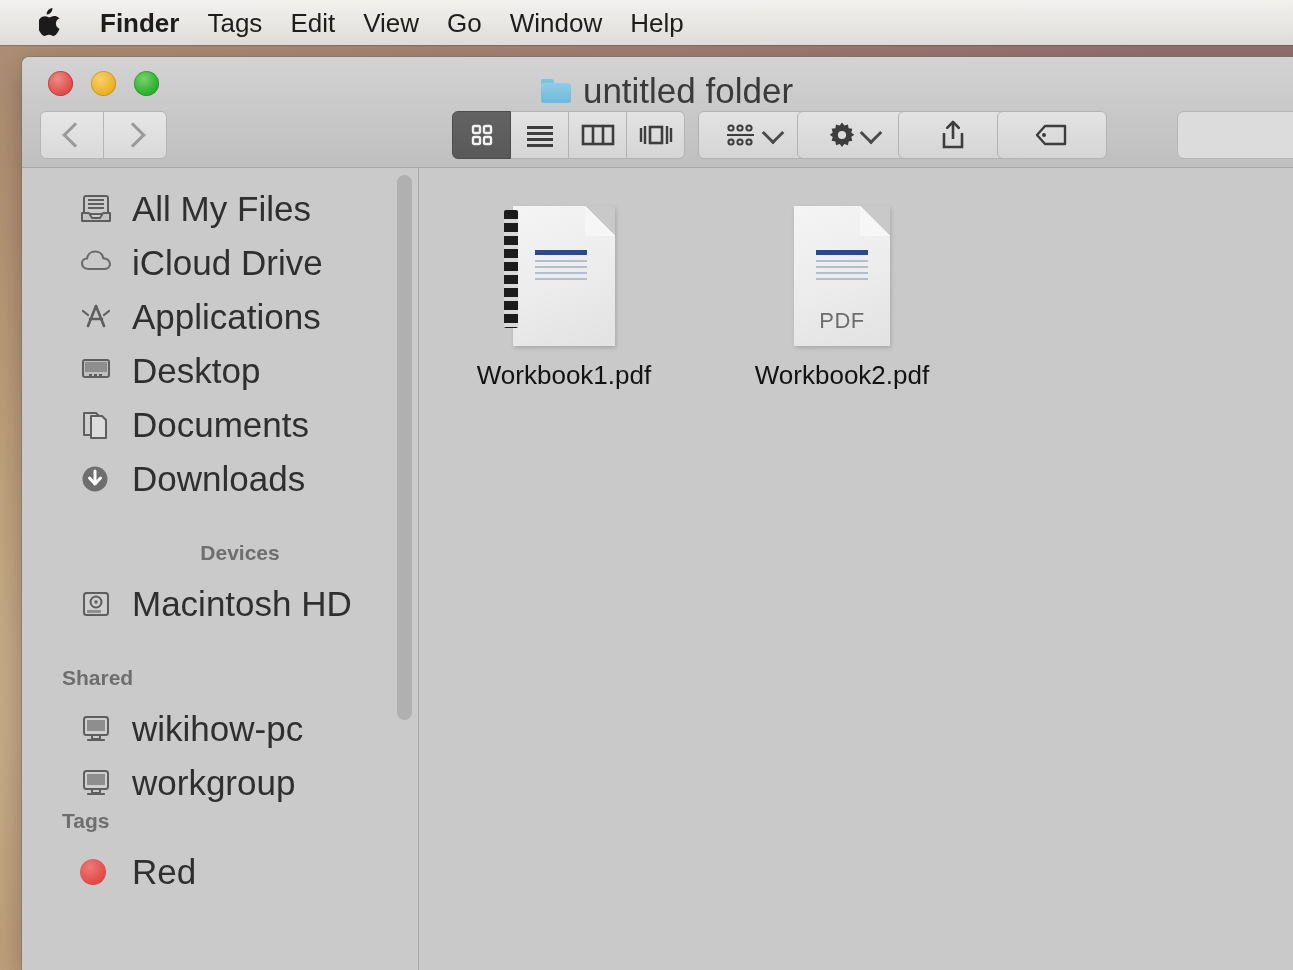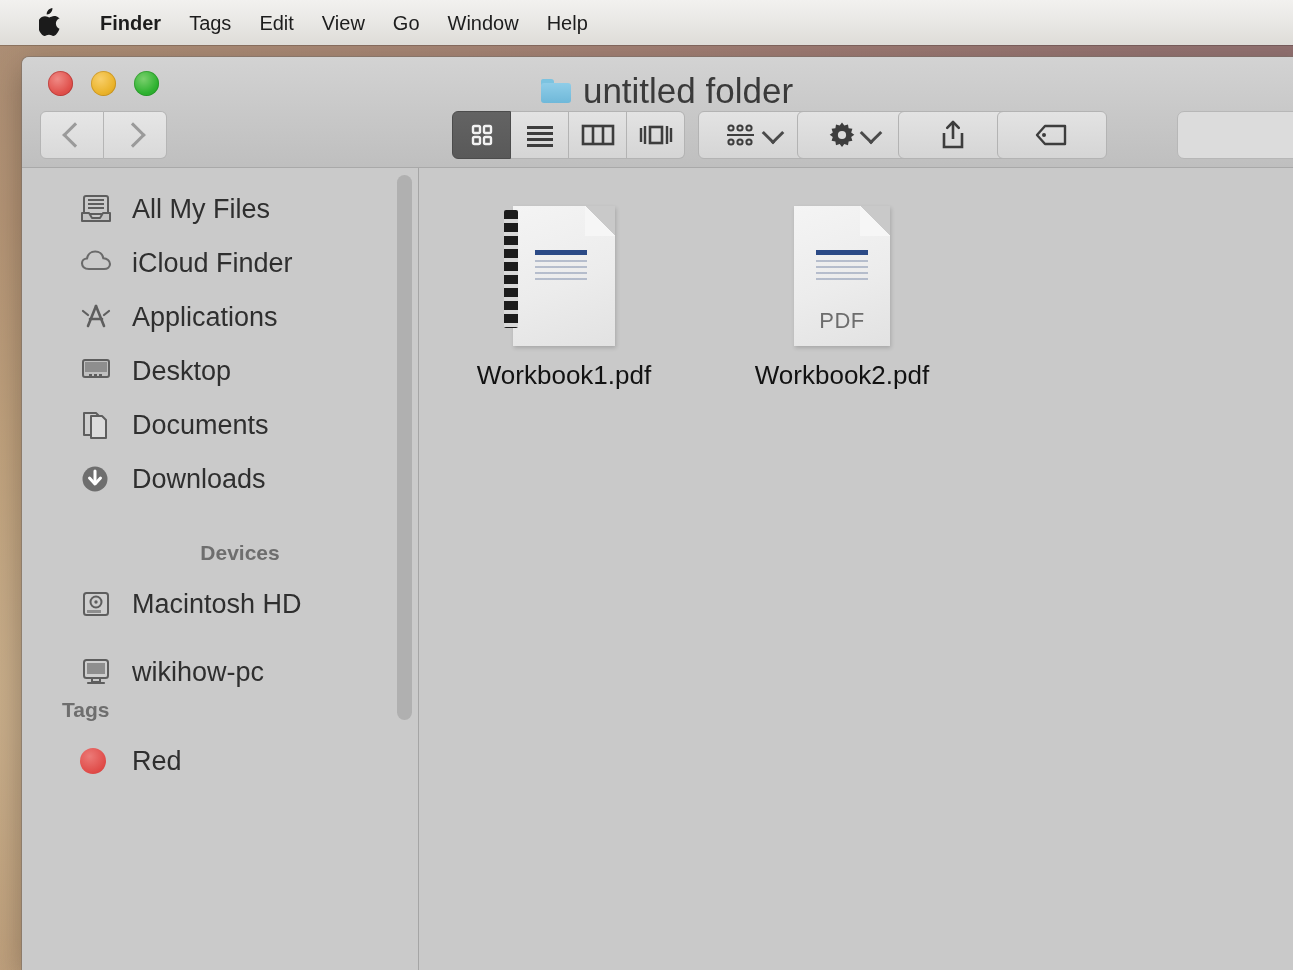--- a/index.html
+++ b/index.html
@@ -30,21 +30,21 @@
     box-shadow: 0 1px 0 rgba(0,0,0,.18);
     display: flex; align-items: center;
     z-index: 30;
   }
   .menu-apple {
     margin-left: 38px; margin-right: 22px;
     width: 26px; height: 30px;
     display: flex; align-items: center; justify-content: center;
   }
   .menu-item {
-    font-size: 20px; color: #1d1d1d;
+    font-size: 26px; color: #1d1d1d;
     padding: 0 14px; line-height: 1;
     white-space: nowrap;
   }
   .menu-item.bold { font-weight: bold; }
 
   
   #finder {
     position: absolute; left: 22px; top: 57px;
     width: 1290px; height: 913px;
     background: #c9c9c9;
@@ -138,21 +138,21 @@
     overflow: hidden;
   }
   .sb-head {
     font-size: 21px; font-weight: bold; color: #6e6e6e;
     padding: 0 0 0 40px; line-height: 1;
   }
   .sb-item {
     display: flex; align-items: center; gap: 18px;
     height: 54px; padding-left: 58px;
   }
-  .sb-label { font-size: 27px; color: #2f2f2f; white-space: nowrap; }
+  .sb-label { font-size: 35px; color: #2f2f2f; white-space: nowrap; }
   .sb-ico { width: 34px; height: 30px; flex: none; position: relative; }
 
   #sbscroll {
     position: absolute; right: 6px; top: 7px;
     width: 15px; height: 545px;
     background: #b0b0b0; border-radius: 8px;
   }
 
   #content { flex: 1; position: relative; background: #c9c9c9; }
 
@@ -361,21 +361,21 @@
         </span>
         <span class="sb-label">All My Files</span>
       </div>
 
       <div class="sb-item">
         <span class="sb-ico">
           <svg width="34" height="26" viewBox="0 0 34 26">
             <path d="M9 21 C4 21 2 18 2 15.3 C2 12.6 4.3 10.5 7 10.5 C7.6 6.4 11 3.5 15.2 3.5 C19.3 3.5 22.6 6.3 23.3 10.2 C27 10.4 30 12.9 30 16 C30 19 27.5 21 24 21 Z" fill="none" stroke="#6a6a6a" stroke-width="2.1" stroke-linejoin="round"></path>
           </svg>
         </span>
-        <span class="sb-label">iCloud Finder</span>
+        <span class="sb-label">iCloud Drive</span>
       </div>
 
       <div class="sb-item">
         <span class="sb-ico">
           <svg width="32" height="30" viewBox="0 0 32 30">
             <path d="M16 4 L24 24" stroke="#5e5e5e" stroke-width="2.6" stroke-linecap="round"></path>
             <path d="M16 4 L8 24" stroke="#5e5e5e" stroke-width="2.6" stroke-linecap="round"></path>
             <path d="M10 17 L22 17" stroke="#5e5e5e" stroke-width="2.6" stroke-linecap="round"></path>
             <path d="M3 9 L8 13" stroke="#5e5e5e" stroke-width="2.2" stroke-linecap="round"></path>
             <path d="M29 9 L24 13" stroke="#5e5e5e" stroke-width="2.2" stroke-linecap="round"></path>
@@ -425,31 +425,43 @@
           <svg width="32" height="30" viewBox="0 0 32 30">
             <rect x="4" y="4" width="24" height="22" rx="2.5" fill="#cfcfcf" stroke="#5e5e5e" stroke-width="2"></rect>
             <circle cx="16" cy="13" r="5.5" fill="none" stroke="#5e5e5e" stroke-width="2"></circle>
             <circle cx="16" cy="13" r="1.7" fill="#5e5e5e"></circle>
             <rect x="7" y="21" width="14" height="3" fill="#8e8e8e"></rect>
           </svg>
         </span>
         <span class="sb-label">Macintosh HD</span>
       </div>
 
+      <div class="sb-head" style="margin-top:36px;">Shared</div>
       <div style="height:14px;"></div>
       <div class="sb-item">
         <span class="sb-ico">
           <svg width="32" height="30" viewBox="0 0 32 30">
             <rect x="4" y="3" width="24" height="18" rx="2.5" fill="#cfcfcf" stroke="#5e5e5e" stroke-width="2"></rect>
             <rect x="7" y="6" width="18" height="11" fill="#8e8e8e"></rect>
             <path d="M12 21 L12 25 L20 25 L20 21" fill="none" stroke="#5e5e5e" stroke-width="2"></path>
             <line x1="8" y1="26" x2="24" y2="26" stroke="#5e5e5e" stroke-width="2.2" stroke-linecap="round"></line>
           </svg>
         </span>
         <span class="sb-label">wikihow-pc</span>
+      </div>
+      <div class="sb-item">
+        <span class="sb-ico">
+          <svg width="32" height="30" viewBox="0 0 32 30">
+            <rect x="4" y="3" width="24" height="18" rx="2.5" fill="#cfcfcf" stroke="#5e5e5e" stroke-width="2"></rect>
+            <rect x="7" y="6" width="18" height="11" fill="#8e8e8e"></rect>
+            <path d="M12 21 L12 25 L20 25 L20 21" fill="none" stroke="#5e5e5e" stroke-width="2"></path>
+            <line x1="8" y1="26" x2="24" y2="26" stroke="#5e5e5e" stroke-width="2.2" stroke-linecap="round"></line>
+          </svg>
+        </span>
+        <span class="sb-label">workgroup</span>
       </div>
 
       <div class="sb-head" style="">Tags</div>
       <div style="height:14px;"></div>
       <div class="sb-item">
         <span class="sb-ico">
           <span style="display:block;width:26px;height:26px;border-radius:50%;background:radial-gradient(circle at 38% 32%,#ec7a77,#df4a47 70%,#c63e3c 100%);margin-top:2px;"></span>
         </span>
         <span class="sb-label">Red</span>
       </div>

